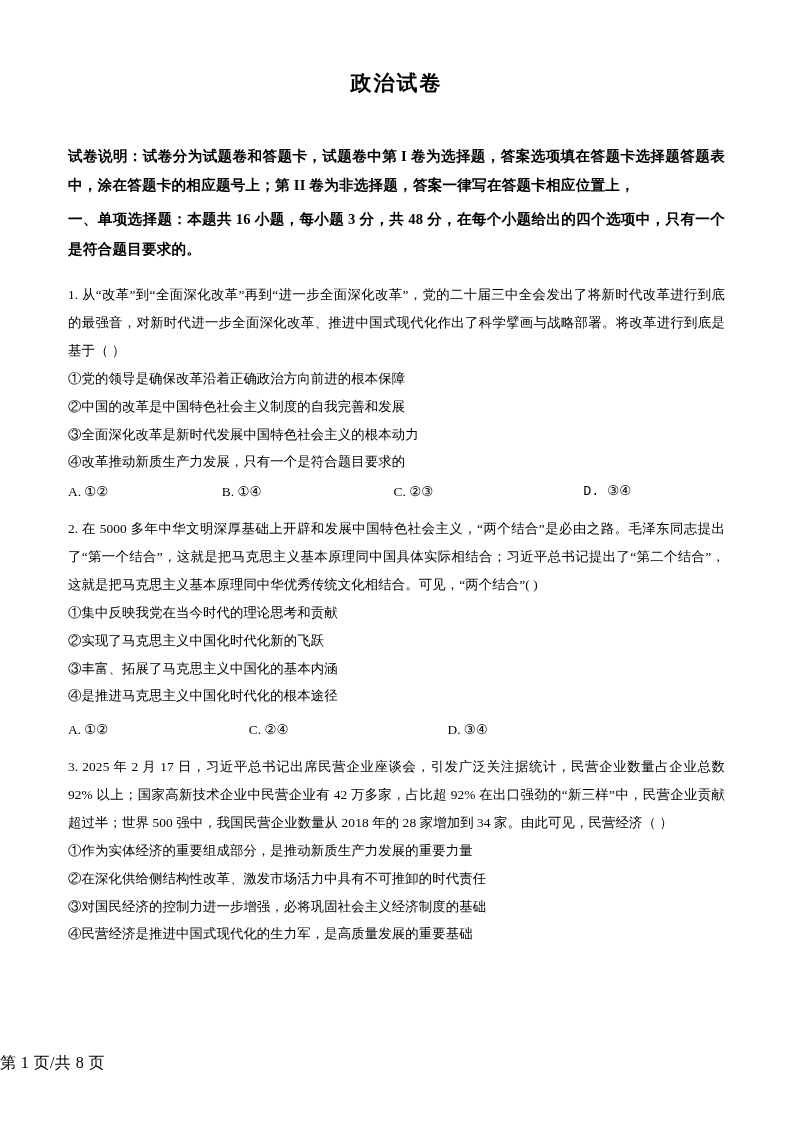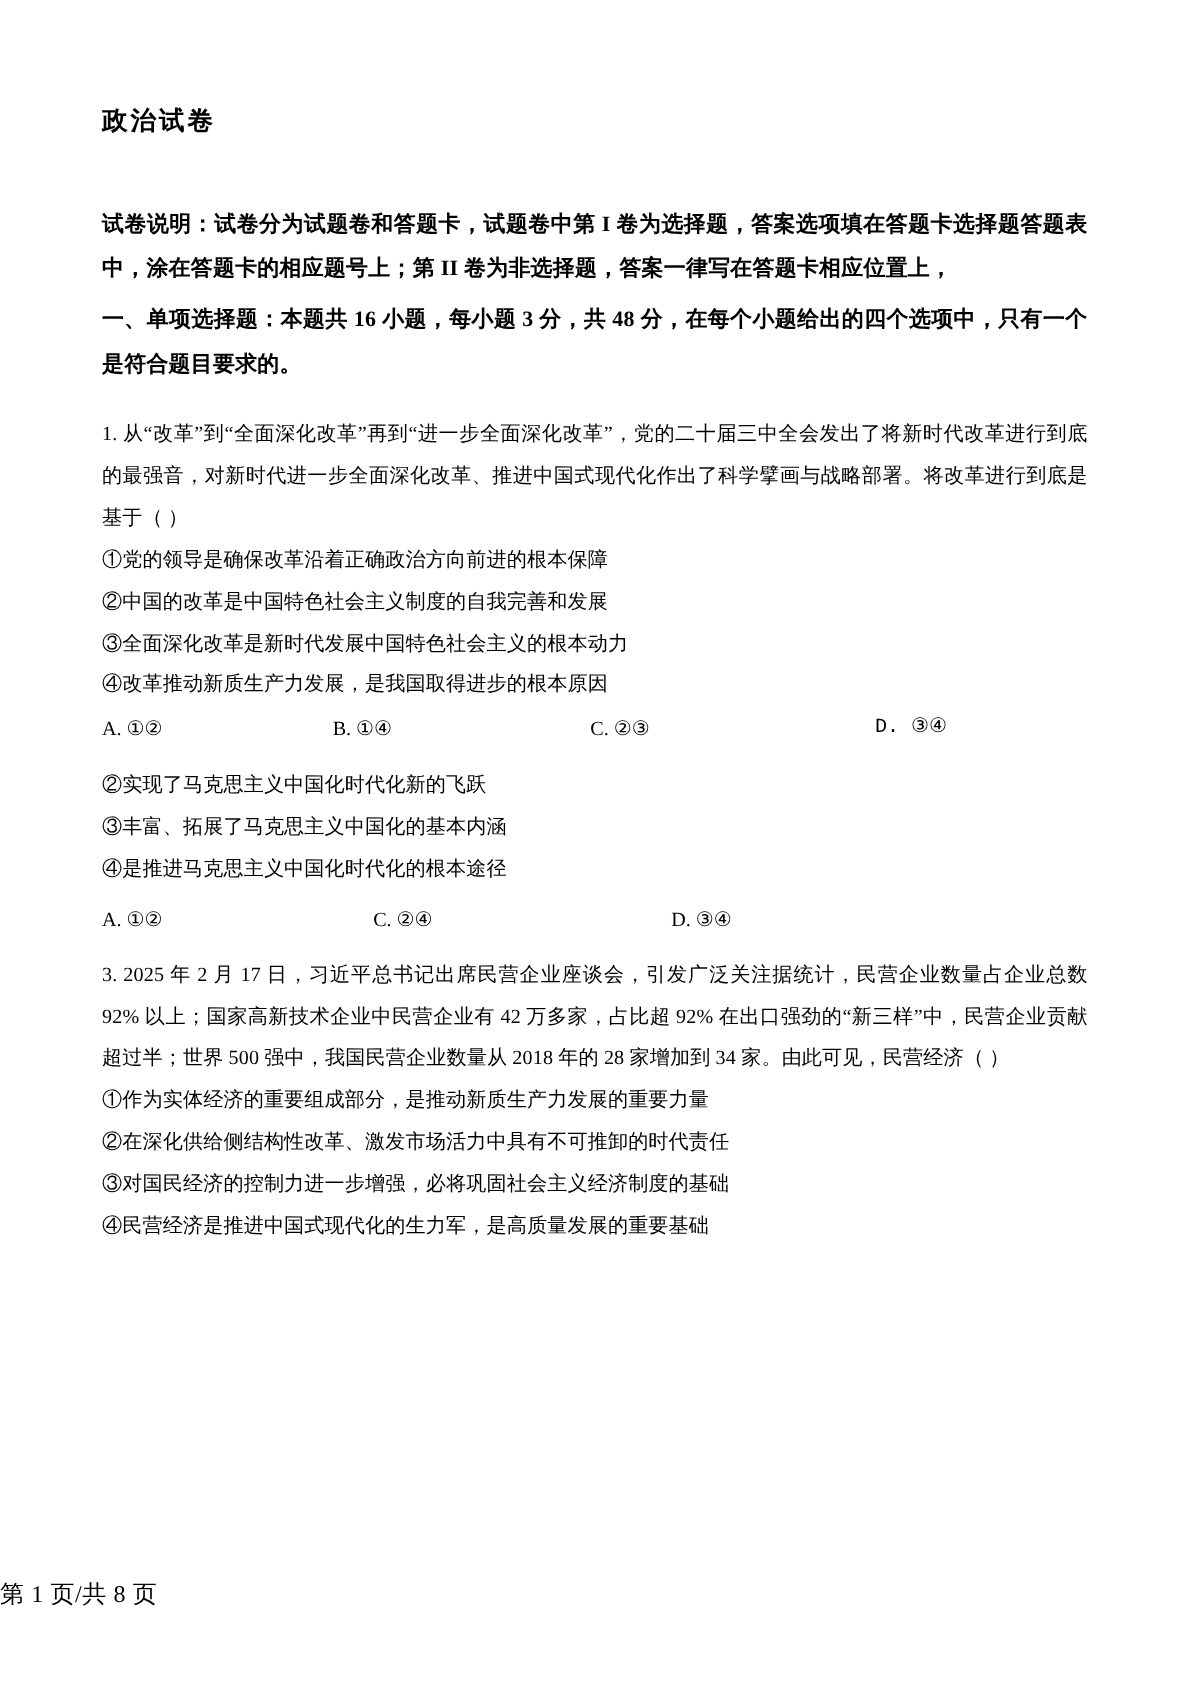--- a/index.html
+++ b/index.html
@@ -16,22 +16,22 @@
     overflow: hidden;
   }
   .page {
     position: relative;
     width: 793px;
     height: 1122px;
     box-sizing: border-box;
     padding: 56px 68px 0 68px;
   }
   .doc-title {
-    text-align: left;
-    font-size: 17px;
+    text-align: center;
+    font-size: 21px;
     font-weight: bold;
     letter-spacing: 2px;
     margin: 12px 0 18px 0;
     line-height: 1.5;
   }
   .instr {
     font-size: 14.6px;
     font-weight: bold;
     line-height: 2.05;
     text-align: justify;
@@ -97,30 +97,32 @@
 
   <div class="instr">试卷说明：试卷分为试题卷和答题卡，试题卷中第 I 卷为选择题，答案选项填在答题卡选择题答题表中，涂在答题卡的相应题号上；第 II 卷为非选择题，答案一律写在答题卡相应位置上，</div>
 
   <div class="section-head">一、单项选择题：本题共 16 小题，每小题 3 分，共 48 分，在每个小题给出的四个选项中，只有一个是符合题目要求的。</div>
 
   <div class="q">
     <div class="q-stem">1. 从“改革”到“全面深化改革”再到“进一步全面深化改革”，党的二十届三中全会发出了将新时代改革进行到底的最强音，对新时代进一步全面深化改革、推进中国式现代化作出了科学擘画与战略部署。将改革进行到底是基于（      ）</div>
     <div class="opt-line">①党的领导是确保改革沿着正确政治方向前进的根本保障</div>
     <div class="opt-line">②中国的改革是中国特色社会主义制度的自我完善和发展</div>
     <div class="opt-line">③全面深化改革是新时代发展中国特色社会主义的根本动力</div>
-    <div class="opt-line">④改革推动新质生产力发展，是我国取得进步的根本原因</div>
+    <div class="opt-line">④改革推动新质生产力发展，只有一个是符合题目要求的</div>
     <div class="choices">
       <span class="ch">A. ①②</span>
       <span class="ch">B. ①④</span>
       <span class="ch">C. ②③</span>
       <span class="ch">D. ③④</span>
     </div>
   </div>
 
   <div class="q">
+    <div class="q-stem">2. 在 5000 多年中华文明深厚基础上开辟和发展中国特色社会主义，“两个结合”是必由之路。毛泽东同志提出了“第一个结合”，这就是把马克思主义基本原理同中国具体实际相结合；习近平总书记提出了“第二个结合”，这就是把马克思主义基本原理同中华优秀传统文化相结合。可见，“两个结合”(      )</div>
+    <div class="opt-line">①集中反映我党在当今时代的理论思考和贡献</div>
     <div class="opt-line">②实现了马克思主义中国化时代化新的飞跃</div>
     <div class="opt-line">③丰富、拓展了马克思主义中国化的基本内涵</div>
     <div class="opt-line">④是推进马克思主义中国化时代化的根本途径</div>
     <div class="spacer-sm"></div>
     <div class="choices">
       <span class="ch">A. ①②</span>
       <span class="ch">C. ②④</span>
       <span class="ch">D. ③④</span>
     </div>
   </div>

